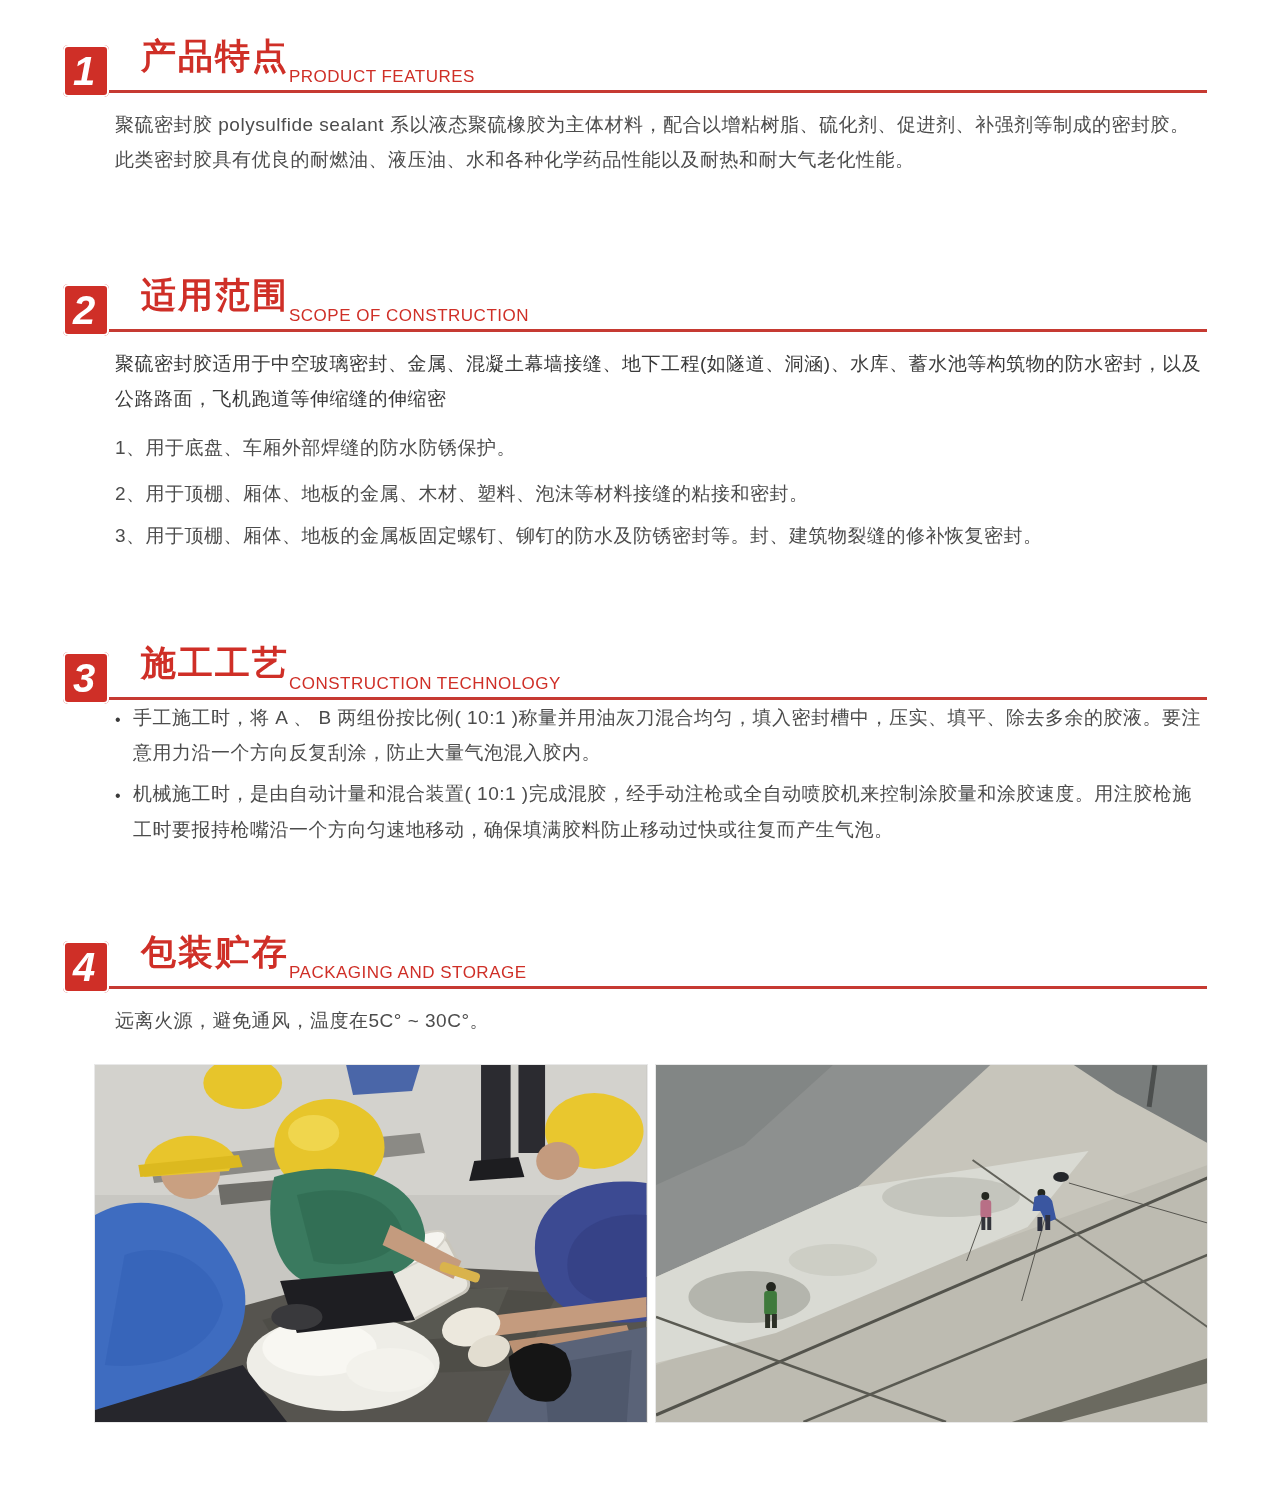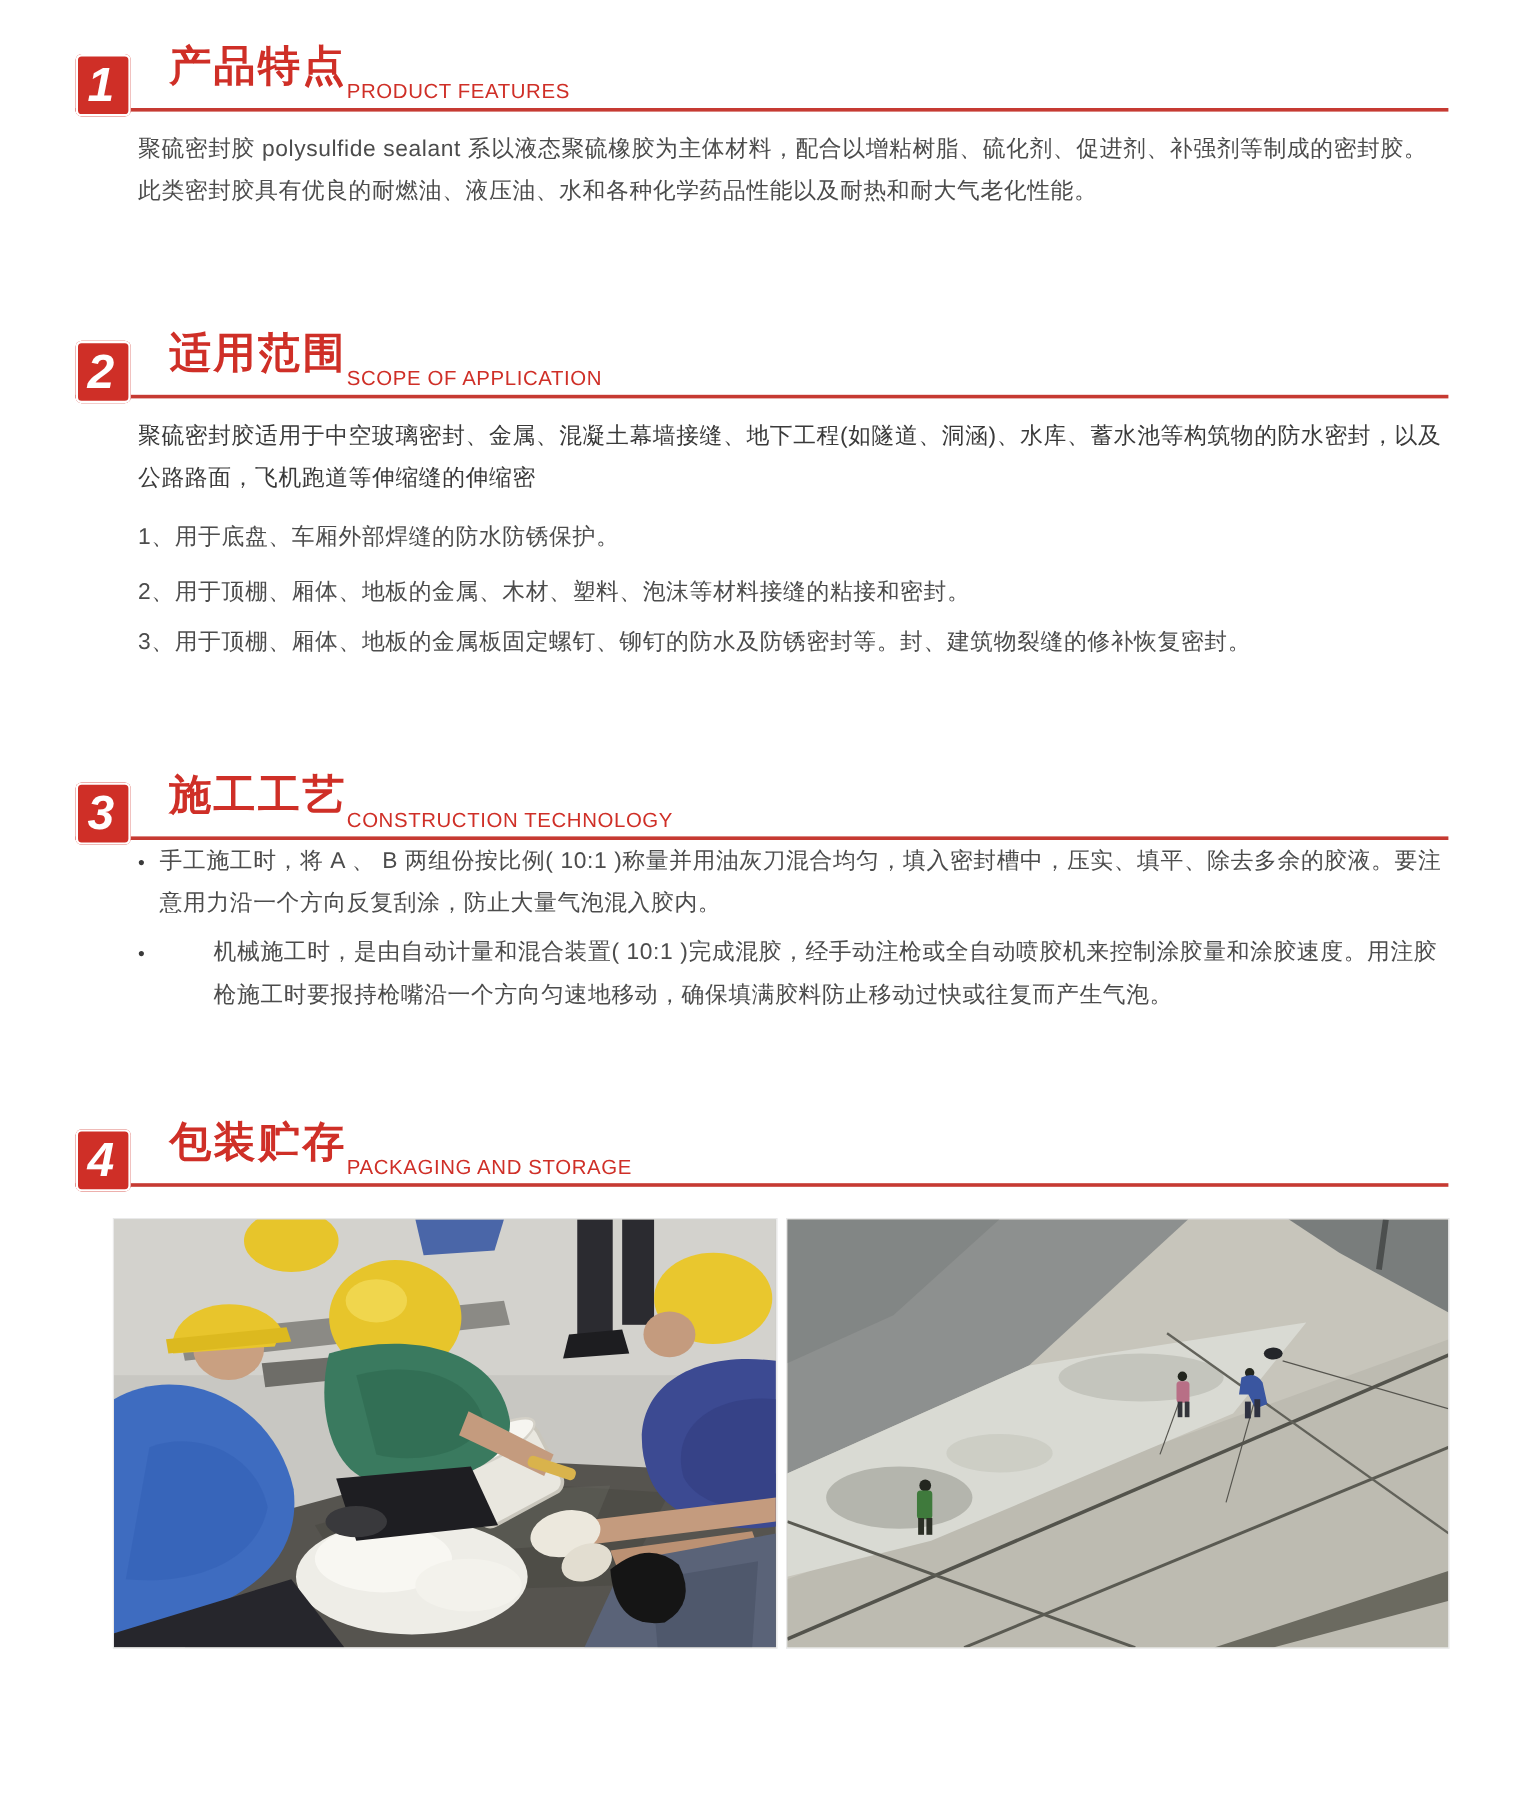--- a/index.html
+++ b/index.html
@@ -52,21 +52,21 @@
   .num-list{margin-top:14px;list-style:none;}
   .num-list li{font-size:19px;line-height:1.8;color:var(--text);letter-spacing:.5px;}
   .num-list li + li{margin-top:8px;}
   .num-list li:first-child{margin-bottom:12px;}
 
   .bullet-list{list-style:none;}
   .bullet-list li{
     display:flex;font-size:19px;line-height:1.85;color:var(--text);
     letter-spacing:.5px;
   }
-  .bullet-list li + li{margin-top:6px;gap:45px;}
+  .bullet-list li + li{margin-top:6px;}
   .bullet-list .dot{flex:0 0 18px;color:#3a3a3a;}
   .bullet-list .dot::before{content:"\2022";font-size:16px;position:relative;top:1px;}
 
   .sec-1{margin-top:0;}
   .sec-2{margin-top:100px;}
   .sec-3{margin-top:92px;}
   .sec-4{margin-top:87px;}
 
   .photos{
     margin:27px 0 0 32px;
@@ -95,21 +95,21 @@
       <p class="para">聚硫密封胶 polysulfide sealant 系以液态聚硫橡胶为主体材料，配合以增粘树脂、硫化剂、促进剂、补强剂等制成的密封胶。此类密封胶具有优良的耐燃油、液压油、水和各种化学药品性能以及耐热和耐大气老化性能。</p>
     </div>
   </section>
 
   <section class="sec-2">
     <div class="sec-header">
       <div class="badge">
         <span>2</span>
       </div>
       <h2 class="title-zh">适用范围</h2>
-      <span class="title-en">SCOPE OF APPLICATION</span>
+      <span class="title-en">SCOPE OF CONSTRUCTION</span>
     </div>
     <div class="sec-body">
       <p class="para bold">聚硫密封胶适用于中空玻璃密封、金属、混凝土幕墙接缝、地下工程(如隧道、洞涵)、水库、蓄水池等构筑物的防水密封，以及公路路面，飞机跑道等伸缩缝的伸缩密</p>
       <ul class="num-list">
         <li>1、用于底盘、车厢外部焊缝的防水防锈保护。</li>
         <li>2、用于顶棚、厢体、地板的金属、木材、塑料、泡沫等材料接缝的粘接和密封。</li>
         <li>3、用于顶棚、厢体、地板的金属板固定螺钉、铆钉的防水及防锈密封等。封、建筑物裂缝的修补恢复密封。</li>
       </ul>
     </div>
   </section>
@@ -137,20 +137,23 @@
   </section>
 
   <section class="sec-4">
     <div class="sec-header">
       <div class="badge">
         <span>4</span>
       </div>
       <h2 class="title-zh">包装贮存</h2>
       <span class="title-en">PACKAGING AND STORAGE</span>
     </div>
+    <div class="sec-body">
+      <p class="para">远离火源，避免通风，温度在5C° ~ 30C°。</p>
+    </div>
   </section>
 
   <div class="photos">
 
     <div class="photo">
       <svg viewBox="0 0 560 357" preserveAspectRatio="none">
         <rect x="0" y="0" width="560" height="357" fill="#c8c7c2"></rect>
         <rect x="0" y="0" width="560" height="130" fill="#d3d2cd"></rect>
 
         <polygon points="55,95 330,68 335,88 60,118" fill="#8b8a85"></polygon>

